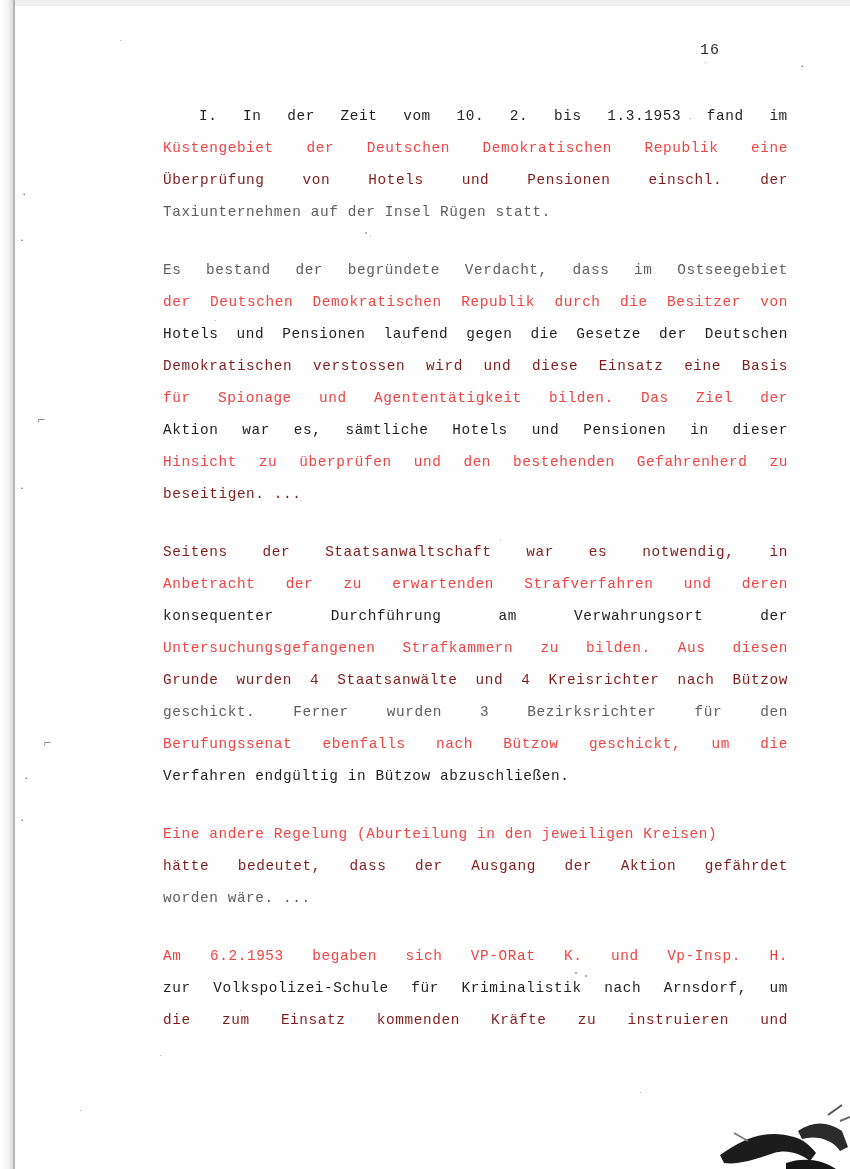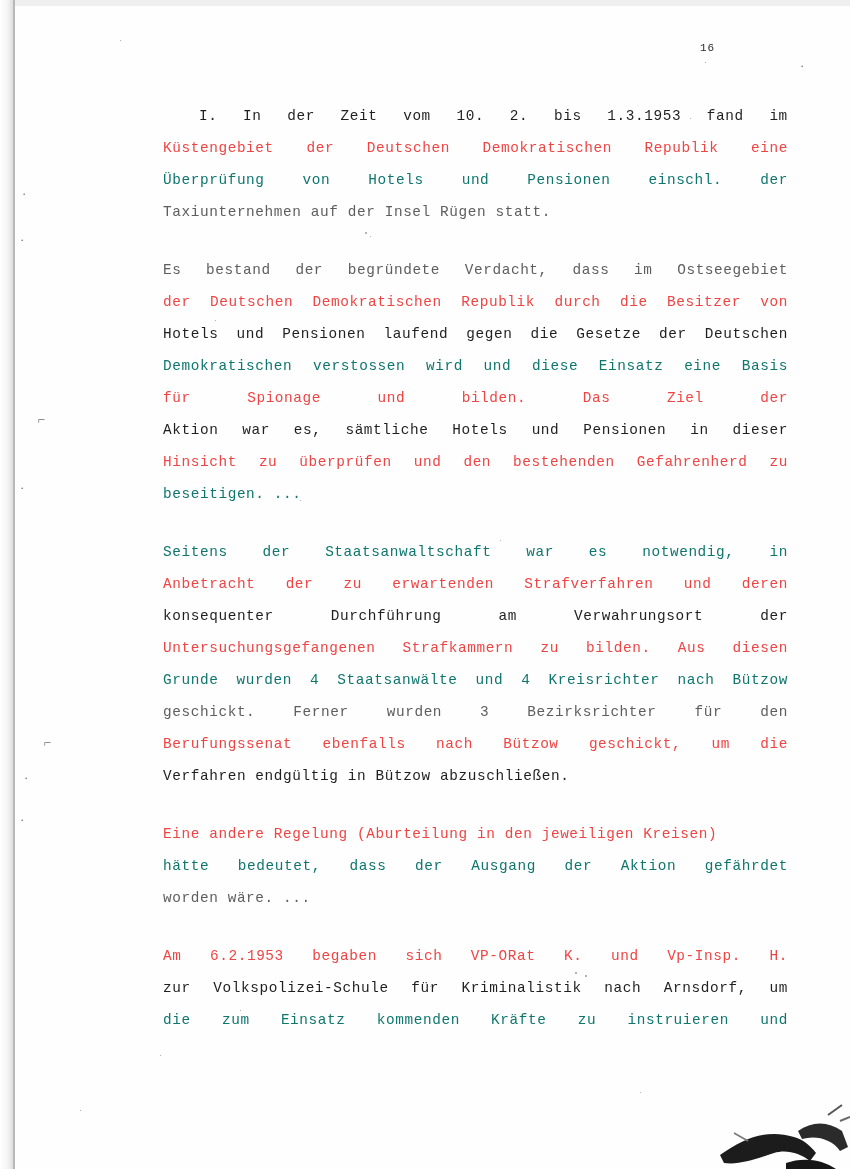--- a/index.html
+++ b/index.html
@@ -39,21 +39,21 @@
     left: 0; top: 0;
     width: 850px; height: 6px;
     background: #efefef;
   }
 
   
   #page-number {
     position: absolute;
     left: 700px;
     top: 42px;
-    font-size: 11px;
+    font-size: 15px;
     letter-spacing: 1px;
     color: #2a2a2a;
   }
 
   
   #typescript {
     position: absolute;
     left: 163px;
     top: 100px;
     width: 625px;
@@ -82,21 +82,21 @@
   .tline.left {
     display: block;
   }
   .indent {
     padding-left: 36px;
   }
 
   
   .f1 { color: #1f1f1f; }
   .f2 { color: #ef4444; }
-  .f3 { color: #0f766e; }
+  .f3 { color: #7f1d1d; }
   .f4 { color: #5e5e5e; }
 
   
   .speck {
     position: absolute;
     background: #9a9a9a;
     border-radius: 50%;
   }
   .mark {
     position: absolute;
@@ -130,21 +130,21 @@
         <div class="tline just f1 indent"><span>I.</span><span>In</span><span>der</span><span>Zeit</span><span>vom</span><span>10.</span><span>2.</span><span>bis</span><span>1.3.1953</span><span>fand</span><span>im</span></div>
         <div class="tline just f2"><span>Küstengebiet</span><span>der</span><span>Deutschen</span><span>Demokratischen</span><span>Republik</span><span>eine</span></div>
         <div class="tline just f3"><span>Überprüfung</span><span>von</span><span>Hotels</span><span>und</span><span>Pensionen</span><span>einschl.</span><span>der</span></div>
         <div class="tline left f4">Taxiunternehmen auf der Insel Rügen statt.</div>
       </div>
       <div class="para">
         <div class="tline just f4"><span>Es</span><span>bestand</span><span>der</span><span>begründete</span><span>Verdacht,</span><span>dass</span><span>im</span><span>Ostseegebiet</span></div>
         <div class="tline just f2"><span>der</span><span>Deutschen</span><span>Demokratischen</span><span>Republik</span><span>durch</span><span>die</span><span>Besitzer</span><span>von</span></div>
         <div class="tline just f1"><span>Hotels</span><span>und</span><span>Pensionen</span><span>laufend</span><span>gegen</span><span>die</span><span>Gesetze</span><span>der</span><span>Deutschen</span></div>
         <div class="tline just f3"><span>Demokratischen</span><span>verstossen</span><span>wird</span><span>und</span><span>diese</span><span>Einsatz</span><span>eine</span><span>Basis</span></div>
-        <div class="tline just f2"><span>für</span><span>Spionage</span><span>und</span><span>bilden.</span><span>Das</span><span>Ziel</span><span>der</span></div>
+        <div class="tline just f2"><span>für</span><span>Spionage</span><span>und</span><span>Agententätigkeit</span><span>bilden.</span><span>Das</span><span>Ziel</span><span>der</span></div>
         <div class="tline just f1"><span>Aktion</span><span>war</span><span>es,</span><span>sämtliche</span><span>Hotels</span><span>und</span><span>Pensionen</span><span>in</span><span>dieser</span></div>
         <div class="tline just f2"><span>Hinsicht</span><span>zu</span><span>überprüfen</span><span>und</span><span>den</span><span>bestehenden</span><span>Gefahrenherd</span><span>zu</span></div>
         <div class="tline left f3">beseitigen. ...</div>
       </div>
       <div class="para">
         <div class="tline just f3"><span>Seitens</span><span>der</span><span>Staatsanwaltschaft</span><span>war</span><span>es</span><span>notwendig,</span><span>in</span></div>
         <div class="tline just f2"><span>Anbetracht</span><span>der</span><span>zu</span><span>erwartenden</span><span>Strafverfahren</span><span>und</span><span>deren</span></div>
         <div class="tline just f1"><span>konsequenter</span><span>Durchführung</span><span>am</span><span>Verwahrungsort</span><span>der</span></div>
         <div class="tline just f2"><span>Untersuchungsgefangenen</span><span>Strafkammern</span><span>zu</span><span>bilden.</span><span>Aus</span><span>diesen</span></div>
         <div class="tline just f3"><span>Grunde</span><span>wurden</span><span>4</span><span>Staatsanwälte</span><span>und</span><span>4</span><span>Kreisrichter</span><span>nach</span><span>Bützow</span></div>

